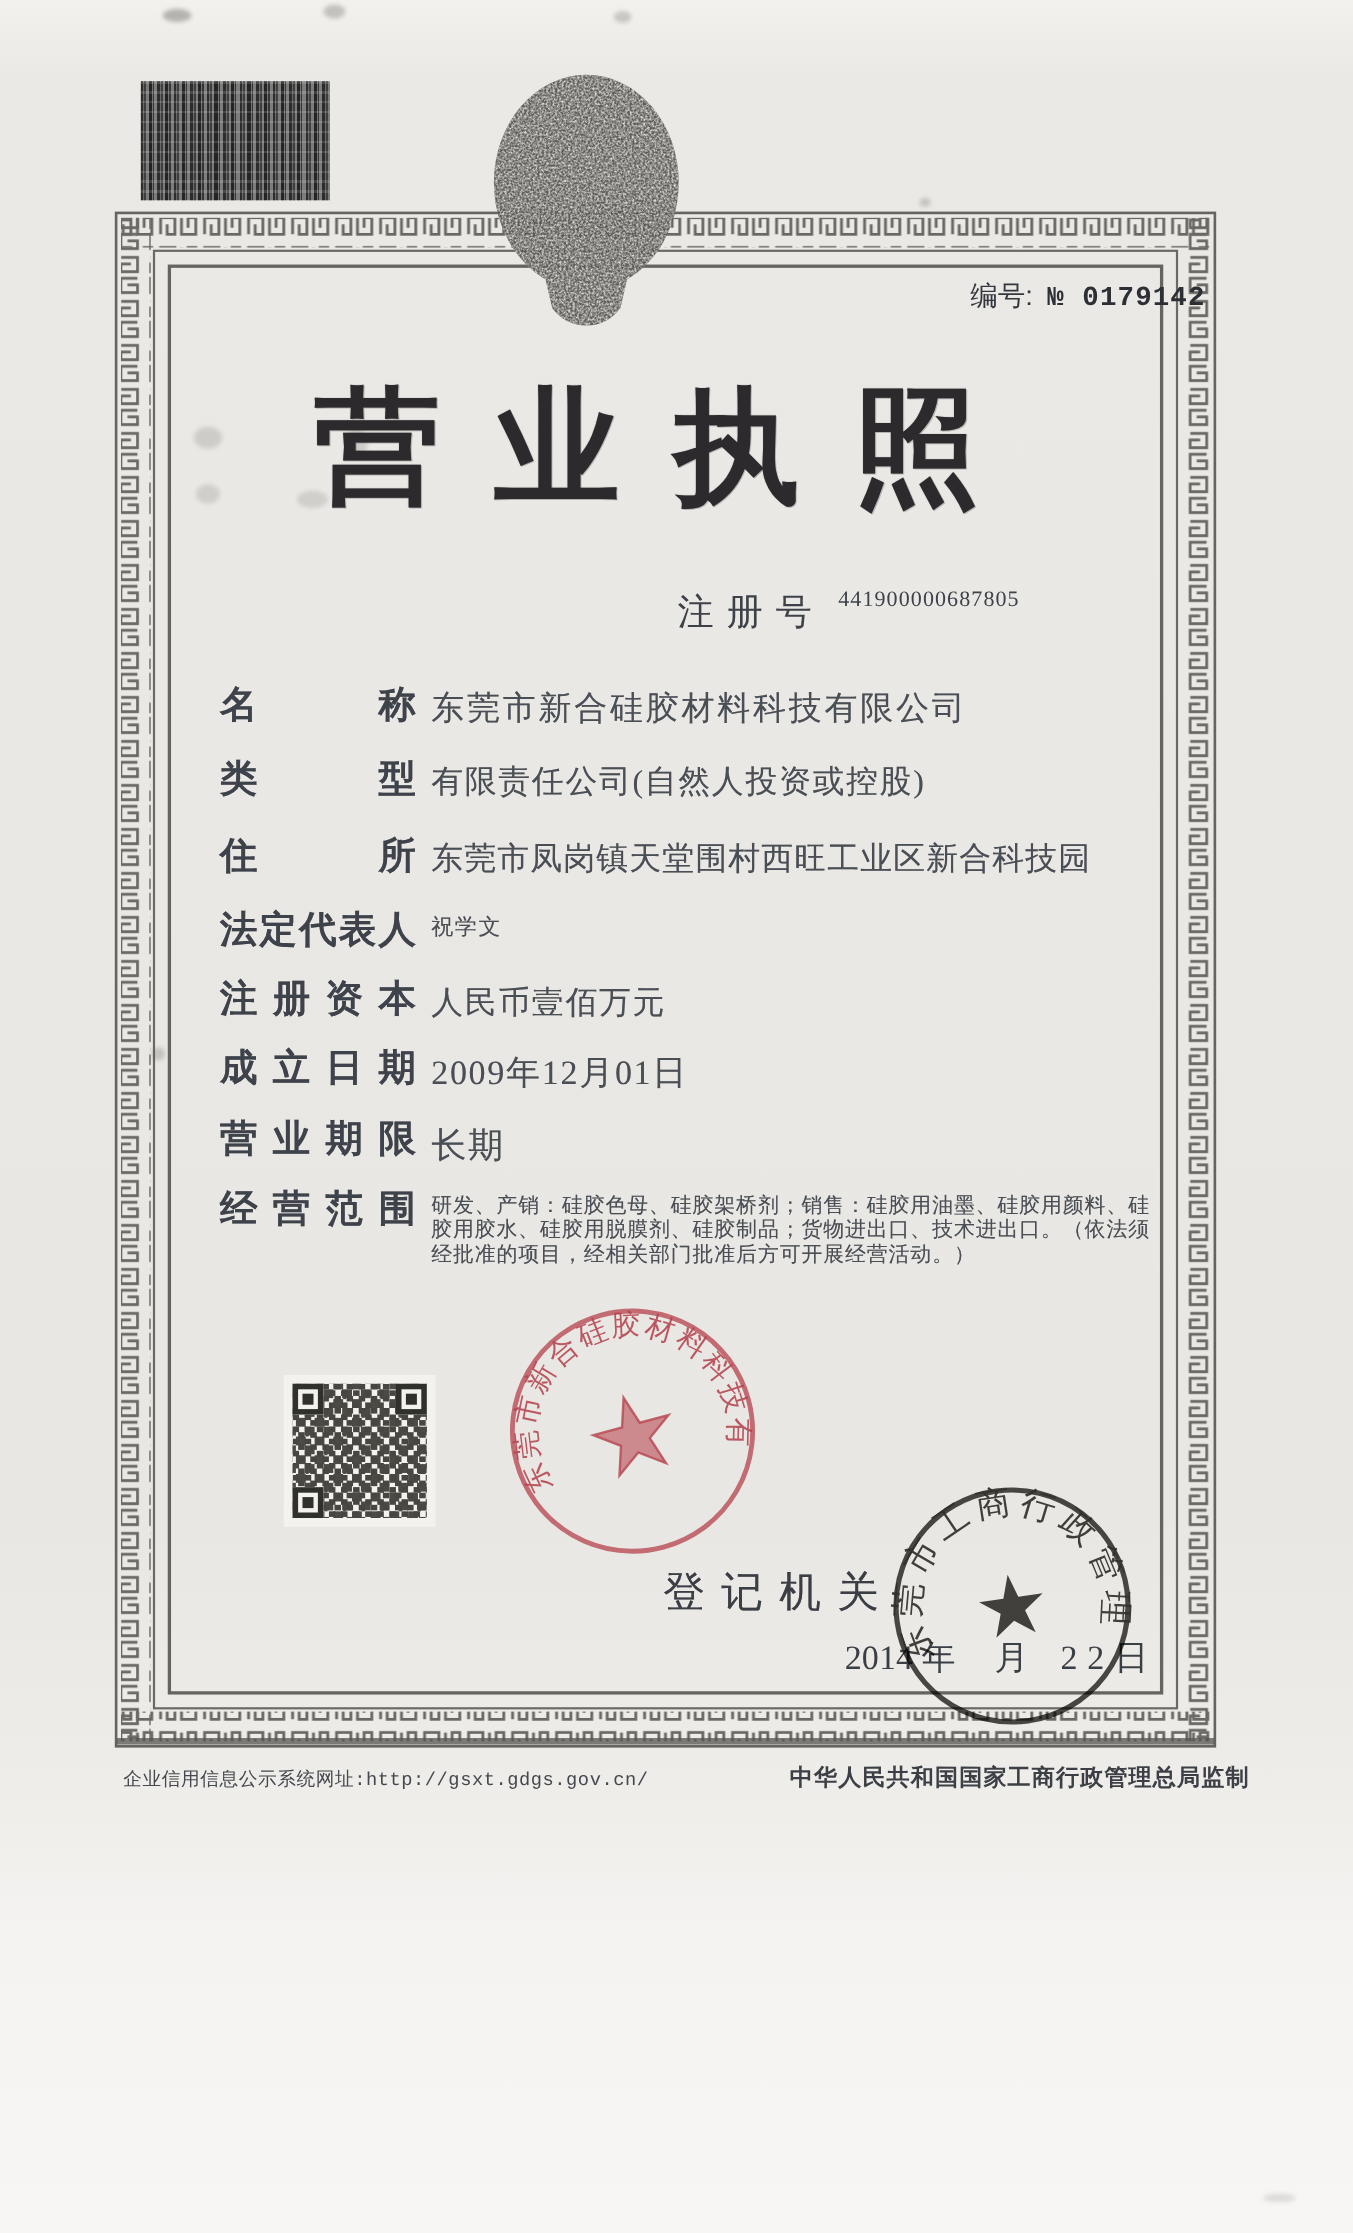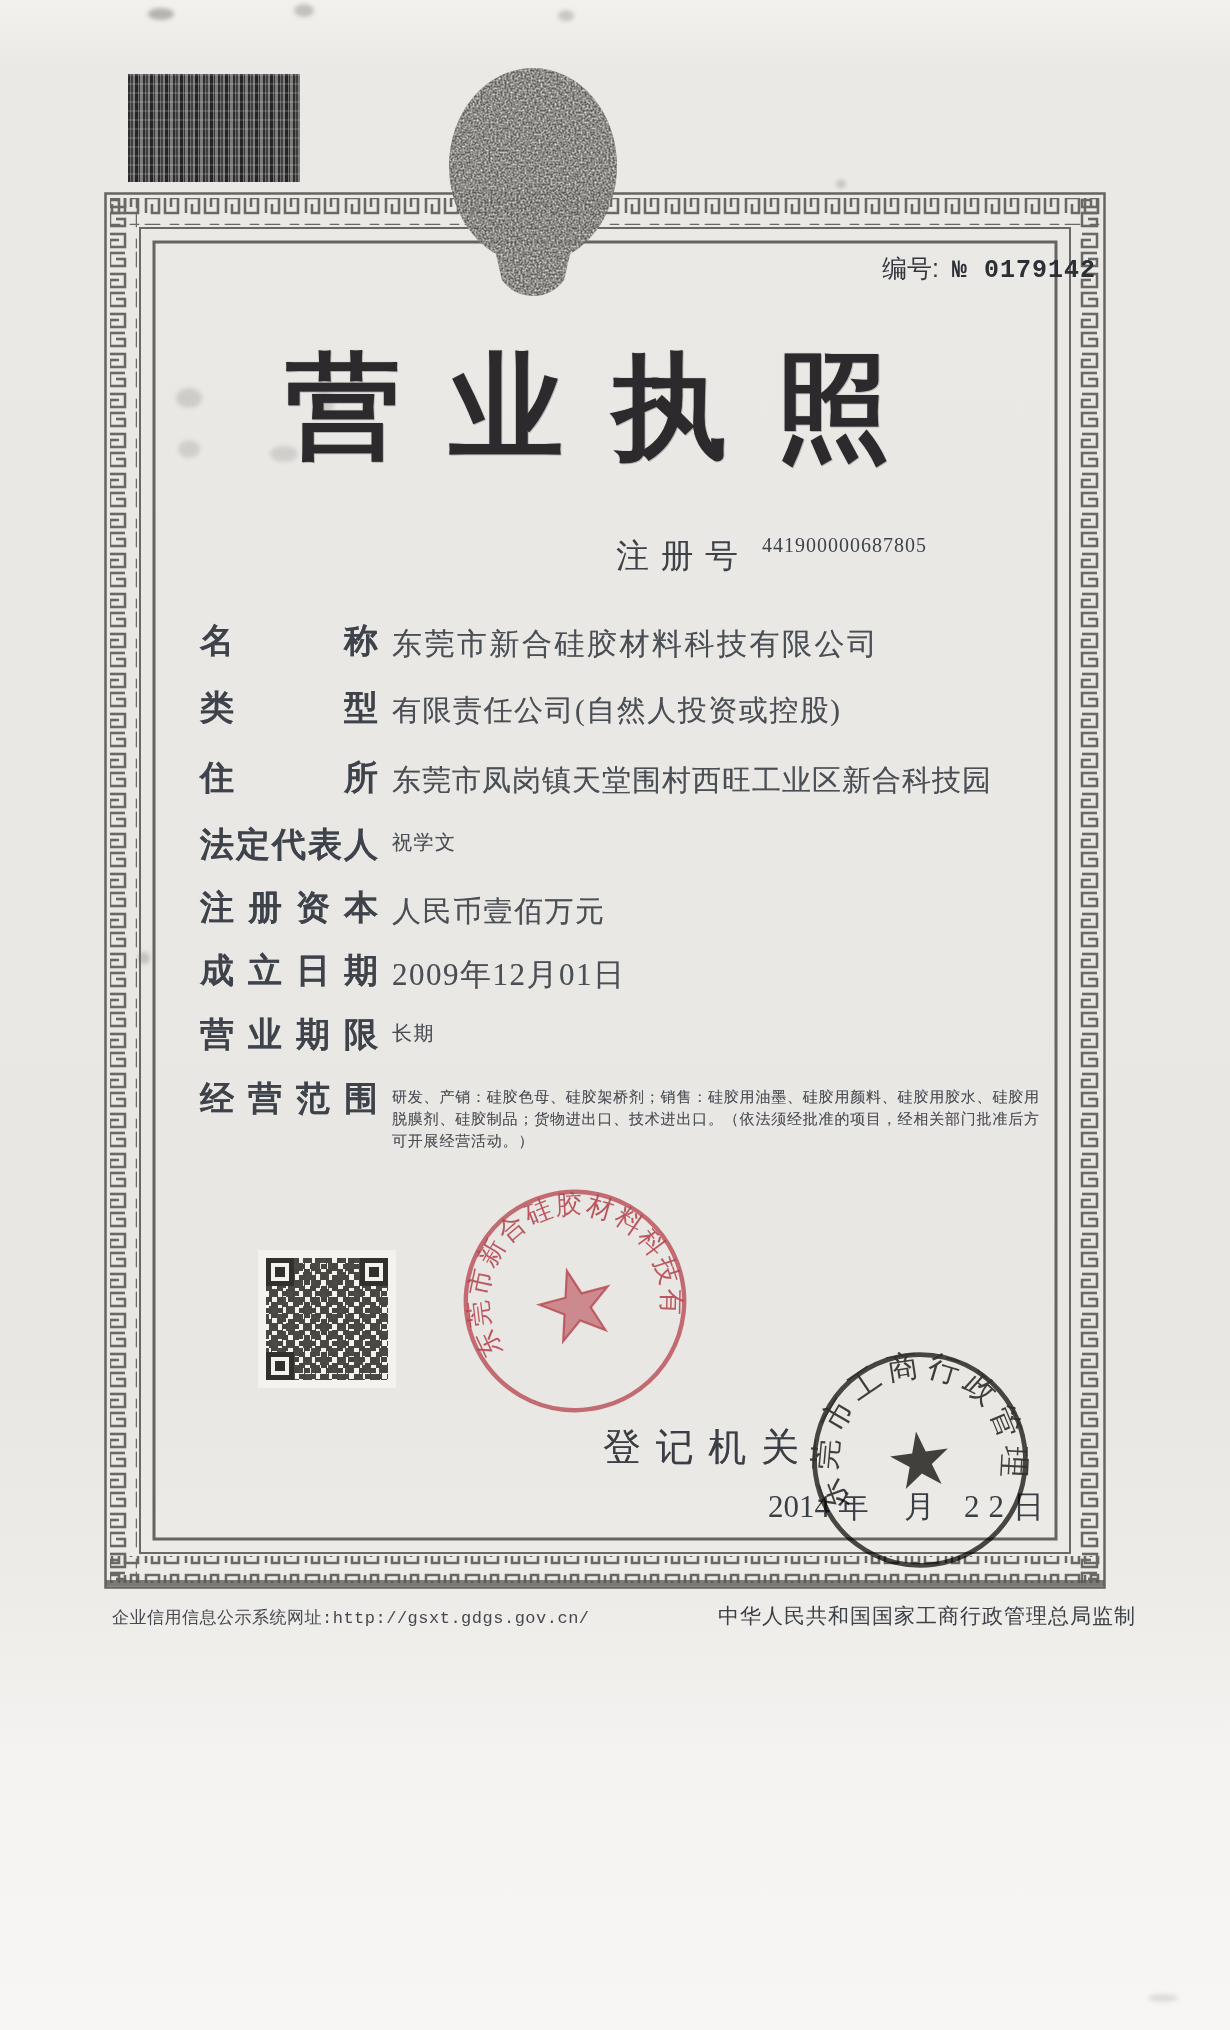--- a/index.html
+++ b/index.html
@@ -38,22 +38,22 @@
   .regline-label{position:absolute;left:616px;top:534px;width:122px;font-size:33px;font-weight:500;color:#3e4248;}
   .regline-number{position:absolute;left:762px;top:534px;font-size:20px;color:#3e434b;letter-spacing:1px;}
   
   .row{position:absolute;left:0;top:0;width:1230px;}
   .flabel{position:absolute;left:200px;width:178px;font-size:34px;font-weight:600;color:#3e424a;text-shadow:0 0 .5px rgba(55,58,66,.5);}
   .fvalue{position:absolute;left:392px;width:660px;font-size:29px;color:#4a4e55;letter-spacing:1.5px;text-shadow:0 0 .5px rgba(70,74,82,.4);}
   .r1 .fvalue{font-size:30px;letter-spacing:2.5px;}
   .r3 .fvalue{font-size:29px;letter-spacing:1px;}
   .r4 .fvalue{font-size:20px;}
   .r6 .fvalue{font-size:31px;}
-  .r7 .fvalue{font-size:20px;}
-  .r8 .fvalue{font-size:15px;line-height:22px;letter-spacing:.8px;}
+  .r7 .fvalue{font-size:32px;}
+  .r8 .fvalue{font-size:19px;line-height:22px;letter-spacing:.8px;}
   
   .qr{position:absolute;left:258px;top:1250px;width:138px;height:138px;background:#f3f2ef;filter:blur(.3px);}
   .qr-modules{
     position:absolute;inset:8px;
     background-image:
       repeating-conic-gradient(#35342f 0 25%, rgba(0,0,0,0) 0 50%),
       repeating-conic-gradient(#3a3833 0 25%, rgba(255,255,255,0) 0 50%);
     background-size:11px 11px, 17px 17px;
     background-position:0 0, 3px 5px;
     opacity:.9;
@@ -65,21 +65,21 @@
   .seal-red{position:absolute;left:458px;top:1184px;mix-blend-mode:multiply;filter:blur(.4px);opacity:.95;}
   .seal-dark{position:absolute;left:806px;top:1346px;mix-blend-mode:multiply;filter:blur(.35px);opacity:.95;}
   
   .registry{position:absolute;left:603px;top:1422px;width:196px;font-size:38px;font-weight:500;color:#3b3f45;text-shadow:0 0 .5px rgba(50,54,60,.5);}
   .dateline span{position:absolute;font-size:31px;color:#3a3e45;}
   .d-year{left:753px;top:1486px;margin-left:15px;}
   .d-month{left:904px;top:1486px;}
   .d-day{left:964px;top:1486px;letter-spacing:9px;}
   
   .footer-left{position:absolute;left:112px;top:1606px;font-size:17px;color:#45484e;font-family:Liberation Mono, monospace;letter-spacing:.5px;}
-  .footer-right{position:absolute;right:94px;top:1602px;font-size:21px;color:#3c3f45;font-weight:400;letter-spacing:1px;}
+  .footer-right{position:absolute;right:94px;top:1602px;font-size:21px;color:#3c3f45;font-weight:700;letter-spacing:1px;}
   
   .smudge{position:absolute;background:#6b6b66;border-radius:50%;filter:blur(2px);}
   .s1{left:148px;top:8px;width:26px;height:12px;opacity:.45;}
   .s2{left:294px;top:4px;width:20px;height:13px;opacity:.35;}
   .s3{left:558px;top:10px;width:16px;height:11px;opacity:.3;}
   .s4{left:176px;top:388px;width:26px;height:20px;opacity:.22;}
   .s5{left:314px;top:390px;width:20px;height:26px;opacity:.22;}
   .s6{left:178px;top:440px;width:22px;height:18px;opacity:.2;}
   .s7{left:270px;top:446px;width:28px;height:16px;opacity:.2;}
   .s8{left:138px;top:952px;width:12px;height:12px;opacity:.3;}

